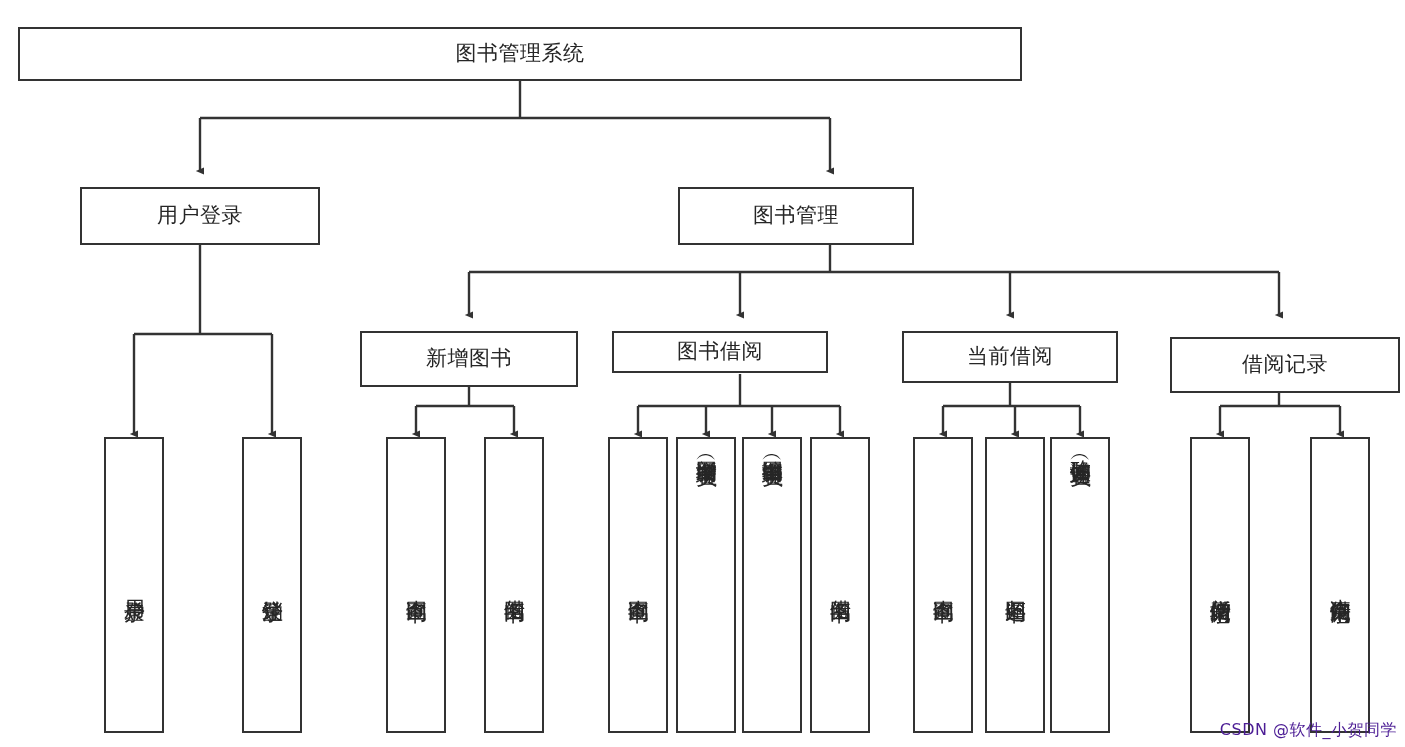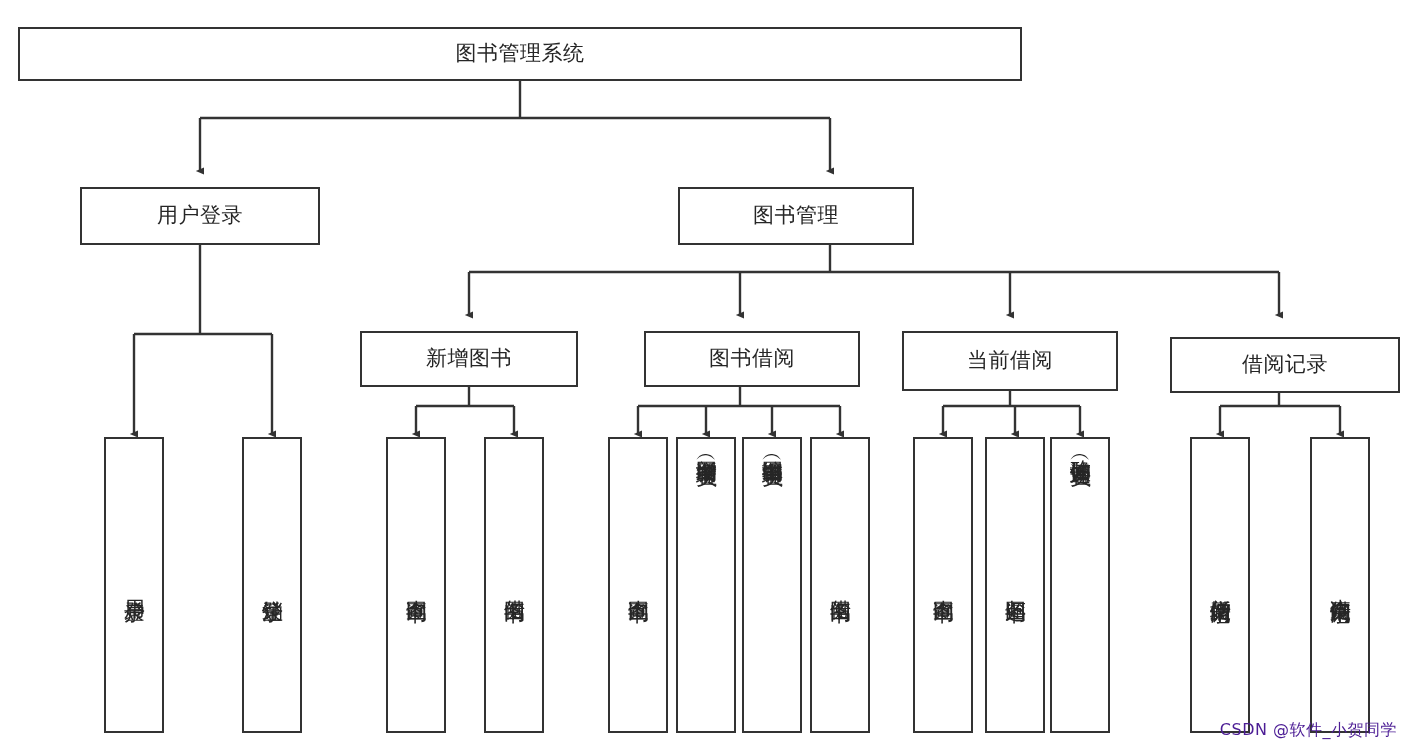--- a/index.html
+++ b/index.html
@@ -127,24 +127,24 @@
       </div>
       <div class="node horiz" style="left: 80px; top: 174px; width: 240px; height: 58px;">
         <span class="node-label">用户登录</span>
       </div>
       <div class="node horiz" style="left: 678px; top: 174px; width: 236px; height: 58px;">
         <span class="node-label">图书管理</span>
       </div>
       <div class="node horiz" style="left: 360px; top: 318px; width: 218px; height: 56px;">
         <span class="node-label">新增图书</span>
       </div>
-      <div class="node horiz" style="left: 644px; top: 318px; width: 216px; height: 56px;">
+      <div class="node horiz" style="left: 612px; top: 318px; width: 216px; height: 42px;">
         <span class="node-label">图书借阅</span>
       </div>
-      <div class="node horiz" style="left: 902px; top: 318px; width: 216px; height: 60px;">
+      <div class="node horiz" style="left: 902px; top: 318px; width: 216px; height: 52px;">
         <span class="node-label">当前借阅</span>
       </div>
       <div class="node horiz" style="left: 1170px; top: 324px; width: 230px; height: 56px;">
         <span class="node-label">借阅记录</span>
       </div>
       <div class="node vert" style="left: 104px; top: 437px; width: 60px; height: 296px;">
         <span class="node-label">用户登录</span>
       </div>
       <div class="node vert" style="left: 242px; top: 437px; width: 60px; height: 296px;">
         <span class="node-label">注销登录</span>

